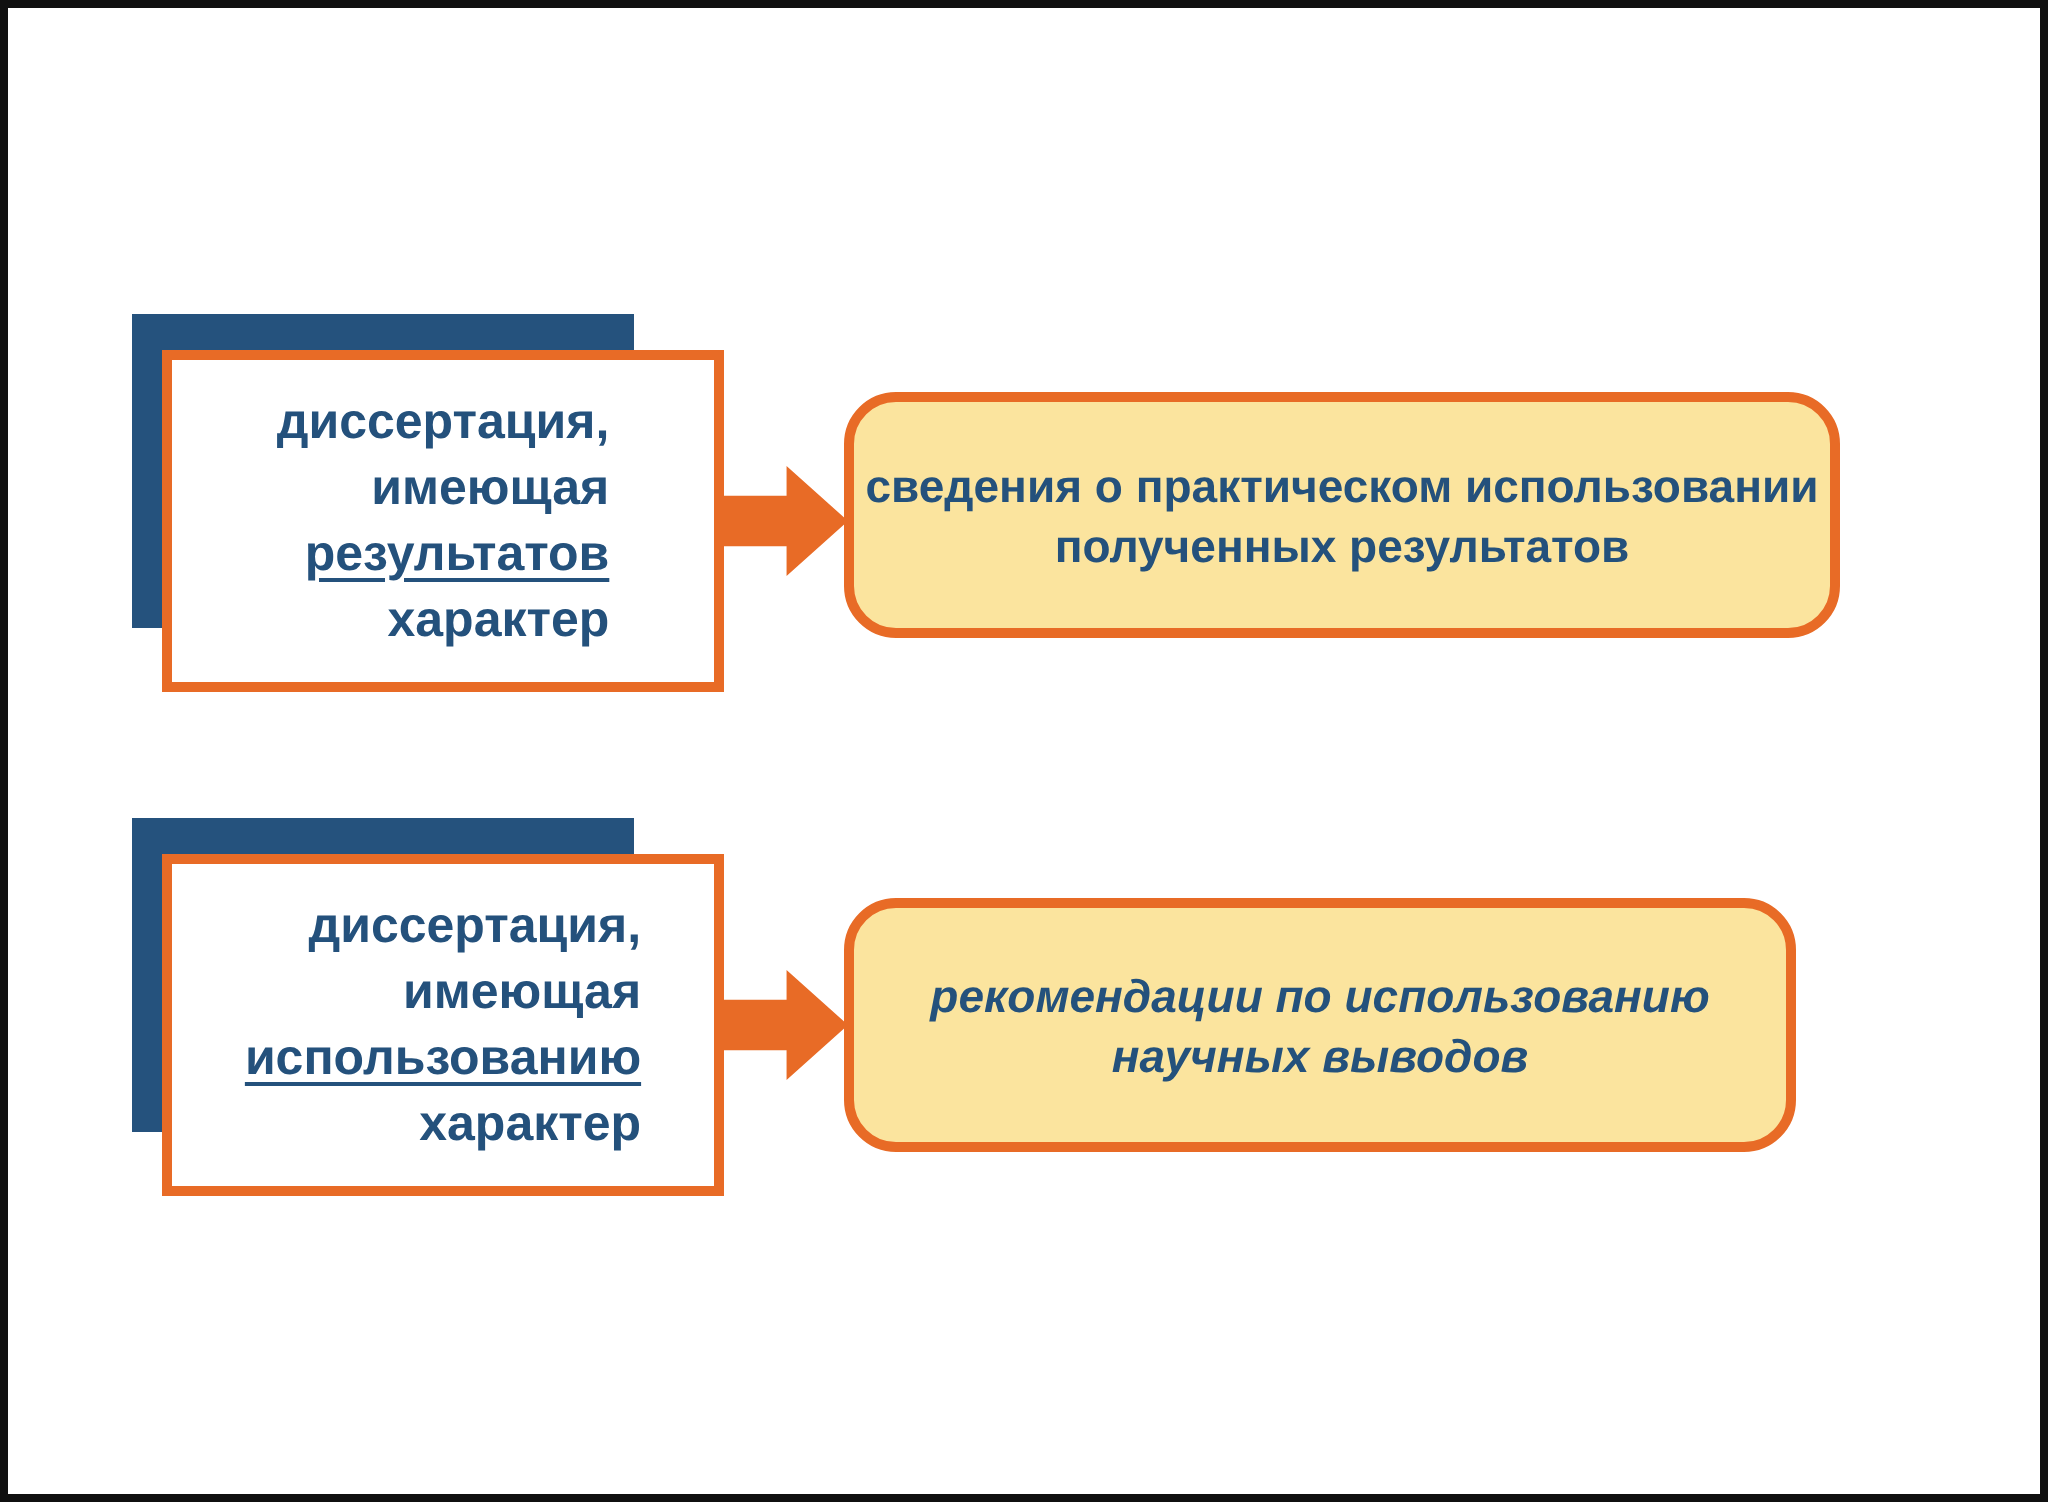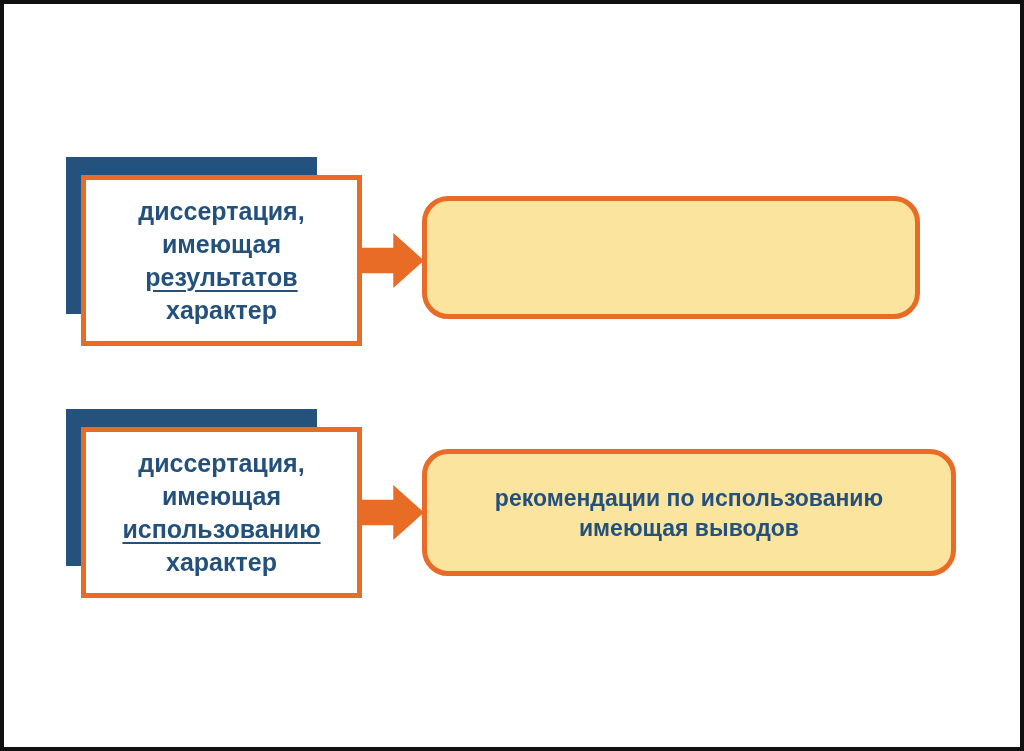--- a/index.html
+++ b/index.html
@@ -26,21 +26,21 @@
     background: var(--shadow-blue, #25527D);
   }
   .source-box {
     position: absolute;
     box-sizing: border-box;
     background: #ffffff;
     border: 5px solid var(--accent-orange, #E86B26);
     display: flex;
     align-items: center;
     justify-content: center;
-    text-align: center;
+    text-align: right;
   }
   .source-text {
     color: var(--text-blue, #25527D);
     font-weight: 700;
     font-size: 25px;
     line-height: 33px;
   }
   .underlined {
     text-decoration: underline;
     text-decoration-thickness: 2px;
@@ -73,57 +73,58 @@
   
   .g1 .shadow-rect { left: 62px;  top: 153px; width: 251px; height: 157px; }
   .g1 .source-box  { left: 77px;  top: 171px; width: 281px; height: 171px; }
   .g1 .arrow       { left: 356px; top: 229px; width: 64px;  height: 55px;  }
   .g1 .result-box  { left: 418px; top: 192px; width: 498px; height: 123px; }
 
   
   .g2 .shadow-rect { left: 62px;  top: 405px; width: 251px; height: 157px; }
   .g2 .source-box  { left: 77px;  top: 423px; width: 281px; height: 171px; }
   .g2 .arrow       { left: 356px; top: 481px; width: 64px;  height: 55px;  }
-  .g2 .result-box  { left: 418px; top: 445px; width: 534px; height: 127px; }
+  .g2 .result-box  { left: 418px; top: 445px; width: 476px; height: 127px; font-style: italic; }
 </style>
 </head>
 <body>
 
 <div class="slide">
 
   <div class="g1">
     <div class="shadow-rect"></div>
     <div class="source-box">
       <div class="source-text">
         <span>диссертация,</span><br>
         <span>имеющая</span><br>
         <span class="underlined">результатов</span><br>
         <span>характер</span>
       </div>
     </div>
     <div class="arrow"></div>
     <div class="result-box">
       <div class="result-text">
-        <br>
+        <span>сведения о практическом использовании</span><br>
+        <span>полученных результатов</span>
       </div>
     </div>
   </div>
 
   <div class="g2">
     <div class="shadow-rect"></div>
     <div class="source-box">
       <div class="source-text">
         <span>диссертация,</span><br>
         <span>имеющая</span><br>
         <span class="underlined">использованию</span><br>
         <span>характер</span>
       </div>
     </div>
     <div class="arrow"></div>
     <div class="result-box">
       <div class="result-text">
         <span>рекомендации по использованию</span><br>
-        <span>имеющая выводов</span>
+        <span>научных выводов</span>
       </div>
     </div>
   </div>
 
 </div>
 
 </body></html>

